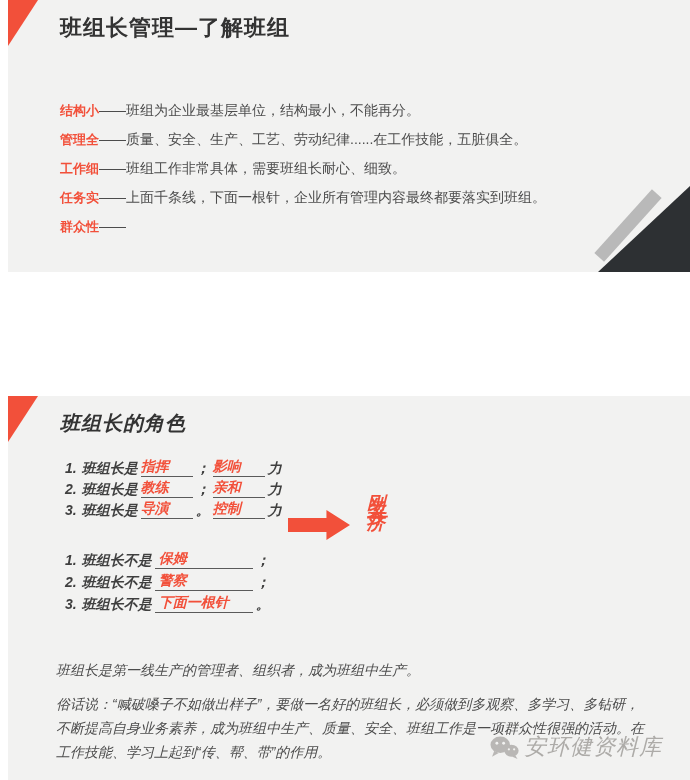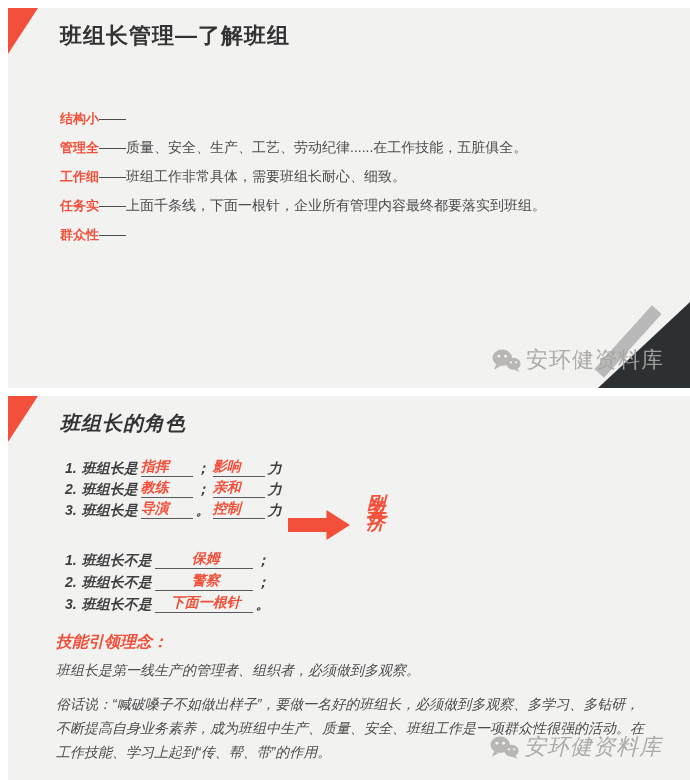--- a/index.html
+++ b/index.html
@@ -8,21 +8,21 @@
     --stripe:#b9b9b9;
     --slide-bg:#f2f2f1;
     --title-text:#333333;
     --body-text:#4c4c4c;
     --wm:#a8a6a2;
   }
   *{margin:0;padding:0;box-sizing:border-box;}
   html,body{width:690px;background:#ffffff;font-family:"Liberation Sans","DejaVu Sans",sans-serif;}
   .page{position:relative;width:690px;height:780px;background:#ffffff;overflow:hidden;}
   .slide{position:absolute;left:8px;right:0;background:var(--slide-bg);overflow:hidden;}
-  .slide1{top:8px;height:380px;}
+  .slide1{top:0;height:272px;}
   .slide2{top:396px;height:476px;font-style:italic;}
   .tri-accent{position:absolute;left:0;top:0;width:30px;height:46px;background:var(--accent);
     clip-path:polygon(0 0,100% 0,0 100%);}
   .s-title{position:absolute;left:52px;font-weight:700;color:var(--title-text);letter-spacing:1px;}
   .slide1 .s-title{top:13px;font-size:22px;}
   .slide2 .s-title{top:14px;font-size:20px;}
   
   .bullets{position:absolute;left:52px;right:24px;top:96px;font-size:14px;line-height:29px;color:var(--body-text);}
   .bullet{display:flex;align-items:flex-start;}
   .b-label{color:var(--accent);font-weight:700;font-size:13px;flex:0 0 auto;}
@@ -42,21 +42,21 @@
   
   .fill-list{position:absolute;left:57px;font-size:14px;font-weight:700;color:#3f3f3f;}
   .list-is{top:64px;}
   .list-not{top:156px;}
   .frow{height:21px;display:flex;align-items:baseline;white-space:nowrap;}
   .list-not .frow{height:22px;}
   .fnum{margin-right:5px;}
   .blank{display:inline-block;min-width:52px;border-bottom:1.5px solid #5a5a5a;
     margin:0 3px;line-height:16px;}
   .blank .ans{color:var(--accent);font-weight:700;display:inline-block;transform:translateY(-2px);}
-  .blank.wide{min-width:98px;text-align:center;padding-left:4px;}
+  .blank.wide{min-width:98px;text-align:left;padding-left:4px;}
   .arrow{position:absolute;left:280px;top:114px;width:62px;height:30px;background:var(--accent);
     clip-path:polygon(0 27%,62% 27%,62% 0,100% 50%,62% 100%,62% 73%,0 73%);}
   .result{position:absolute;left:356px;top:84px;writing-mode:vertical-rl;text-orientation:upright;
     color:var(--accent);font-size:18px;font-weight:700;letter-spacing:6px;}
   .concept-title{position:absolute;left:48px;top:236px;color:var(--accent);font-size:16px;font-weight:700;}
   .para{position:absolute;left:48px;color:var(--body-text);font-size:14px;z-index:2;}
   .para1{top:266px;}
   .para2{top:296px;width:594px;line-height:24px;}
 </style>
 </head>
@@ -65,20 +65,21 @@
 <div class="page">
 
   <section class="slide slide1">
     <div class="tri-accent"></div>
     <h1 class="s-title">班组长管理—了解班组</h1>
 
     <div class="bullets">
       <div class="bullet">
         <span class="b-label">结构小</span>
           <span class="b-dash">——</span>
+          <span class="b-text">班组为企业最基层单位，结构最小，不能再分。</span>
       </div>
       <div class="bullet">
         <span class="b-label">管理全</span>
           <span class="b-dash">——</span>
           <span class="b-text">质量、安全、生产、工艺、劳动纪律......在工作技能，五脏俱全。</span>
       </div>
       <div class="bullet">
         <span class="b-label">工作细</span>
           <span class="b-dash">——</span>
           <span class="b-text">班组工作非常具体，需要班组长耐心、细致。</span>
@@ -162,22 +163,21 @@
           <span>；</span>
       </div>
       <div class="frow">
         <span class="fnum">3.</span>
           <span>班组长不是</span>
           <span class="blank wide"><span class="ans">下面一根针</span></span>
           <span>。</span>
       </div>
     </div>
 
-    <div class="concept-title">技能引领理念：</div>
-    <p class="para para1">班组长是第一线生产的管理者、组织者，必须做到多观察。</p>
+    <p class="para para1">班组长是第一线生产的管理者、组织者，成为班组中生产。</p>
     <p class="para para2">俗话说：“喊破嗓子不如做出样子”，要做一名好的班组长，必须做到多观察、多学习、多钻研，不断提高自身业务素养，成为班组中生产、质量、安全、班组工作是一项群众性很强的活动。在工作技能、学习上起到“传、帮、带”的作用。</p>
 
     <div class="corner">
       <div class="stripe"></div>
       <div class="tri-dark"></div>
     </div>
 
     <div class="wm">
       <svg width="30" height="24" viewBox="0 0 40 32">
         <ellipse cx="15" cy="13" rx="13" ry="11" fill="#b5b3b0"></ellipse>

